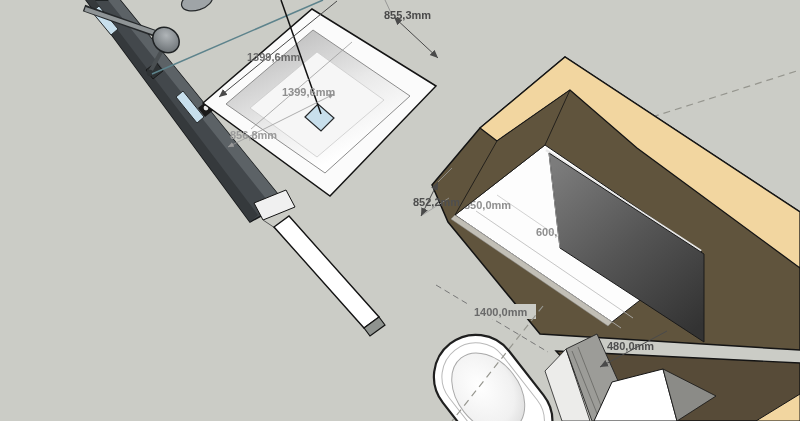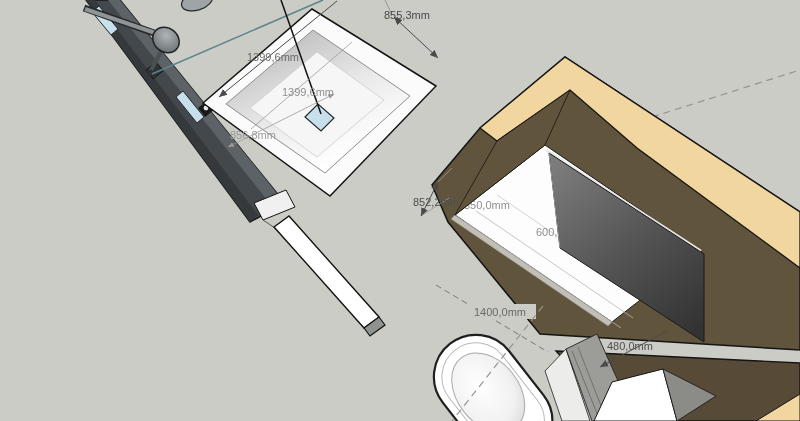--- a/index.html
+++ b/index.html
@@ -1,17 +1,17 @@
 <!DOCTYPE html>
 <html><head>
 <meta charset="utf-8">
 <style>
   html,body{margin:0;padding:0;background:#888;}
   #stage{position:relative;width:800px;height:421px;overflow:hidden;
-         font-family:"Liberation Sans",sans-serif;}
+         font-family:"Liberation Sans",sans-serif;font-weight:bold;}
   svg{display:block;}
   text{font-family:"Liberation Sans",sans-serif;font-size:11px;}
 </style>
 </head>
 <body>
 
 <div id="stage">
 <svg width="800" height="421" viewBox="0 0 800 421">
   <defs>
     <linearGradient id="basinGrad" gradientUnits="userSpaceOnUse" x1="275" y1="35" x2="335" y2="160">

